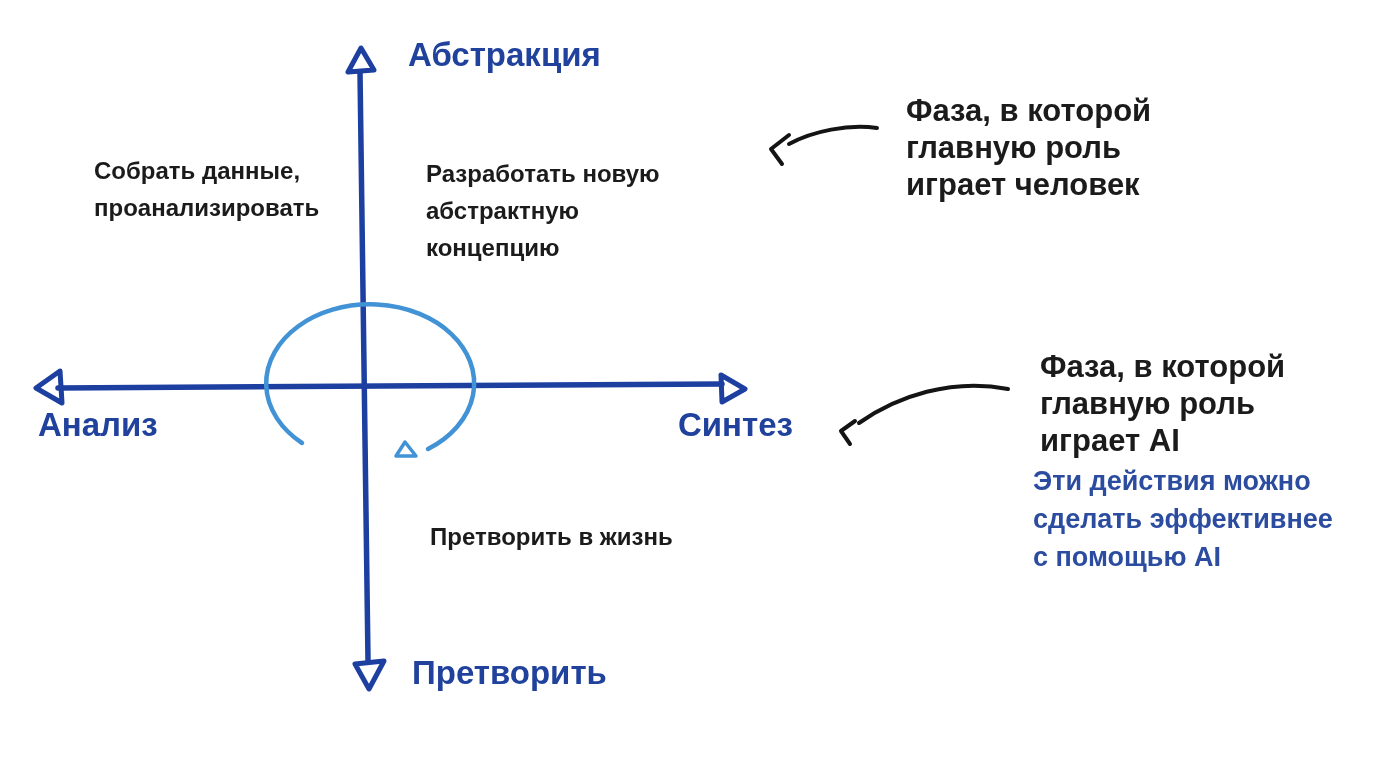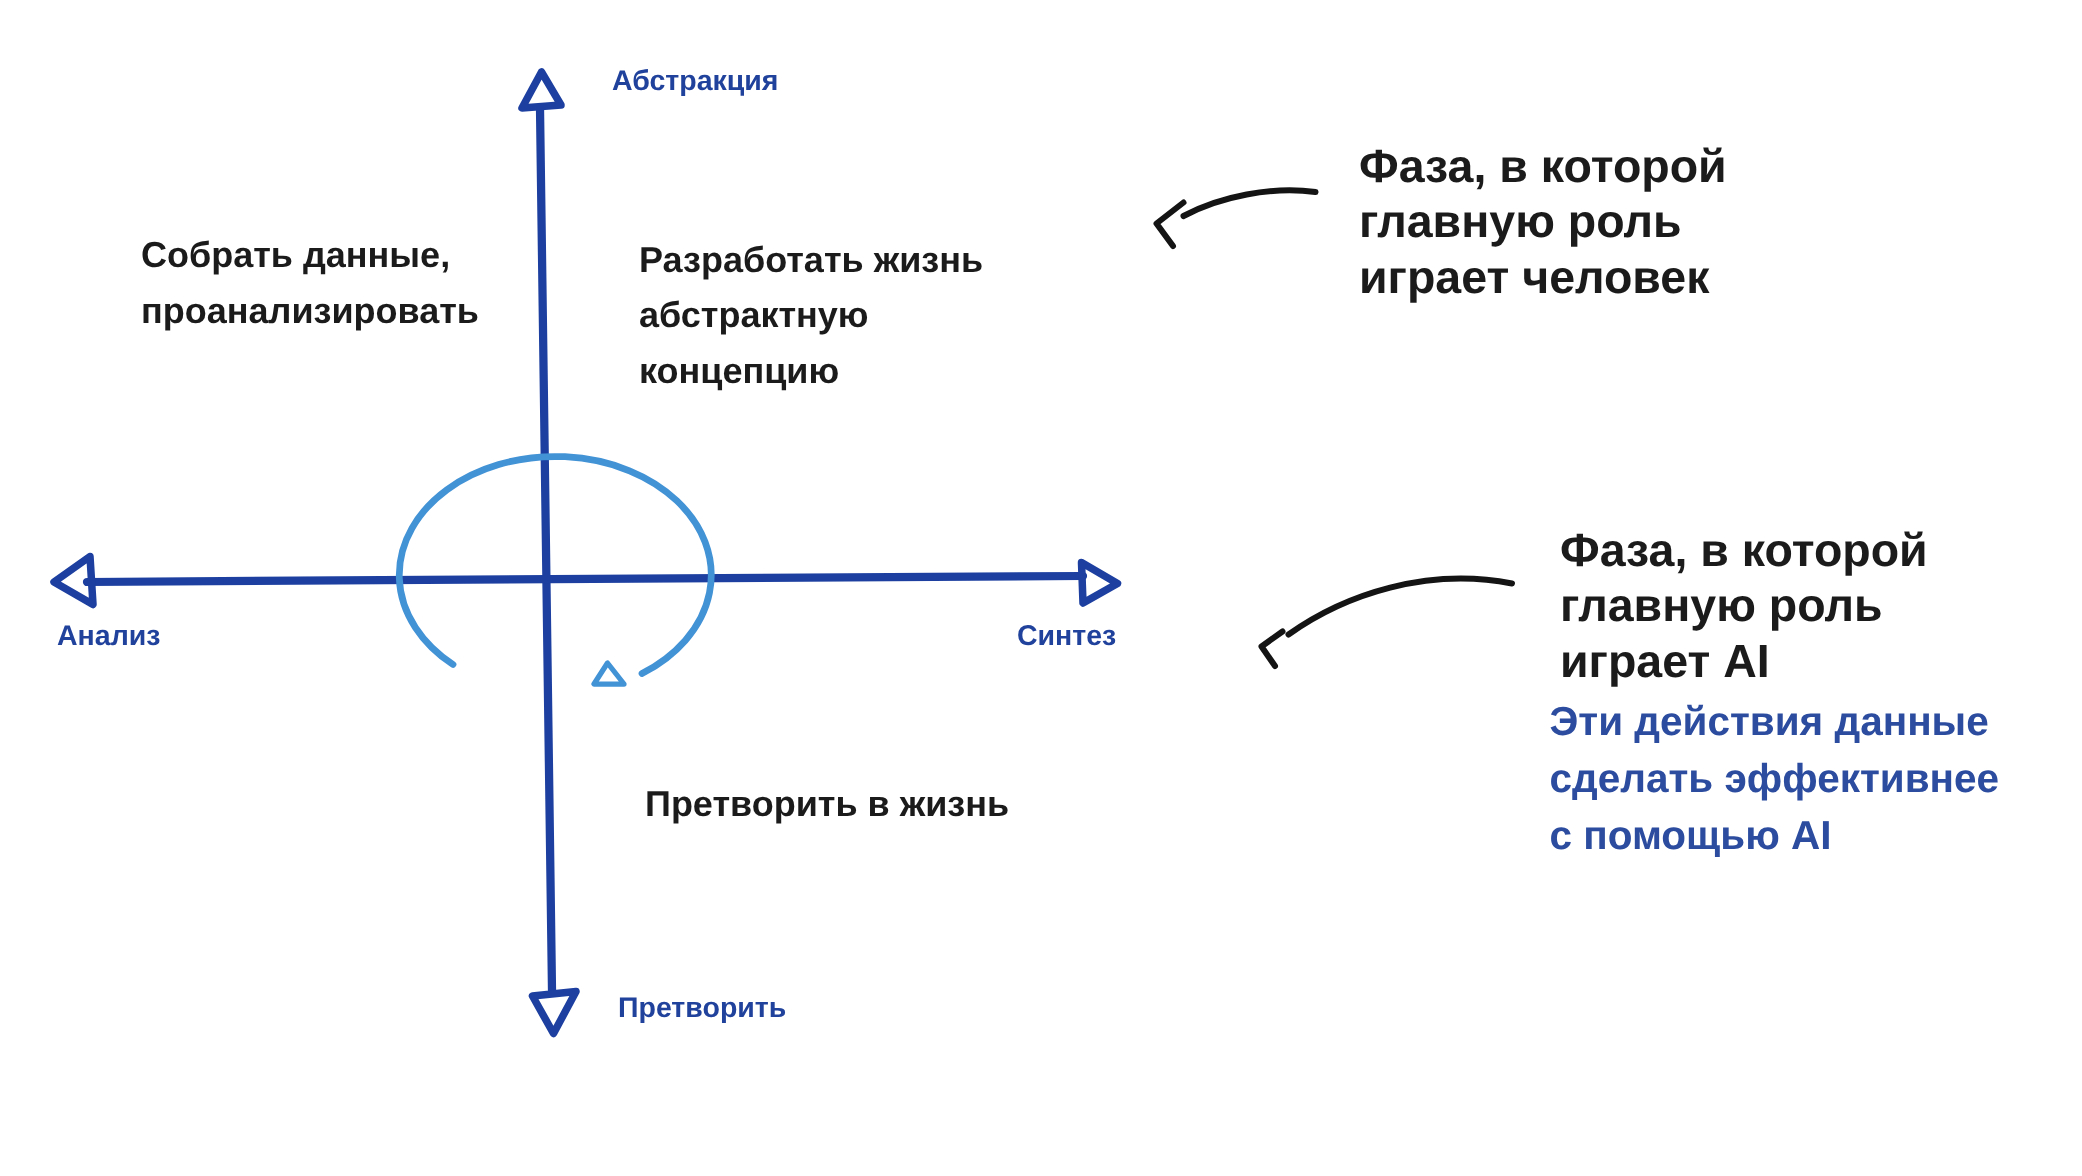--- a/index.html
+++ b/index.html
@@ -12,21 +12,21 @@
     --blue-note:#2b4c9f;
   }
   html,body{margin:0;padding:0;background:var(--bg);}
   .stage{
     position:relative;width:1388px;height:784px;background:var(--bg);
     font-family:"Liberation Sans", sans-serif;overflow:hidden;
   }
   .stage svg{position:absolute;left:0;top:0;}
   .txt{position:absolute;white-space:pre-line;font-weight:700;}
   .quad{font-size:24px;line-height:37px;color:var(--ink);}
-  .axis-label{font-size:19px;line-height:30px;color:var(--axis-label);}
+  .axis-label{font-size:33px;line-height:30px;color:var(--axis-label);}
   .note{font-size:31px;line-height:37px;color:var(--ink);}
   .note-blue{font-size:27px;line-height:38px;color:var(--blue-note);}
   .ax{stroke:var(--axis);stroke-width:5.5;fill:none;stroke-linecap:round;stroke-linejoin:round;}
   .axh{stroke:var(--axis);stroke-width:5;fill:none;stroke-linecap:round;stroke-linejoin:round;}
   .cyc{stroke:var(--cycle);stroke-width:4.5;fill:none;stroke-linecap:round;stroke-linejoin:round;}
   .cych{stroke:var(--cycle);stroke-width:3.5;fill:none;stroke-linecap:round;stroke-linejoin:round;}
   .bk{stroke:var(--hand);stroke-width:4;fill:none;stroke-linecap:round;stroke-linejoin:round;}
 </style>
 </head>
 <body>
@@ -52,28 +52,28 @@
     <path class="bk" d="M855,421 L841,431 L850,444"></path>
   </svg>
 
   <div class="txt axis-label" style="left:408px;top:40px;">Абстракция</div>
   <div class="txt axis-label" style="left:38px;top:410px;">Анализ</div>
   <div class="txt axis-label" style="left:678px;top:410px;">Синтез</div>
   <div class="txt axis-label" style="left:412px;top:658px;">Претворить</div>
 
   <div class="txt quad" style="left:94px;top:152px;">Собрать данные,
 проанализировать</div>
-  <div class="txt quad" style="left:426px;top:155px;">Разработать жизнь
+  <div class="txt quad" style="left:426px;top:155px;">Разработать новую
 абстрактную
 концепцию</div>
   <div class="txt quad" style="left:430px;top:518px;">Претворить в жизнь</div>
 
   <div class="txt note" style="left:906px;top:92px;">Фаза, в которой
 главную роль
 играет человек</div>
   <div class="txt note" style="left:1040px;top:348px;">Фаза, в которой
 главную роль
 играет AI</div>
-  <div class="txt note-blue" style="left:1033px;top:462px;">Эти действия данные
+  <div class="txt note-blue" style="left:1033px;top:462px;">Эти действия можно
 сделать эффективнее
 с помощью AI</div>
 
 </div>
 
 </body></html>

